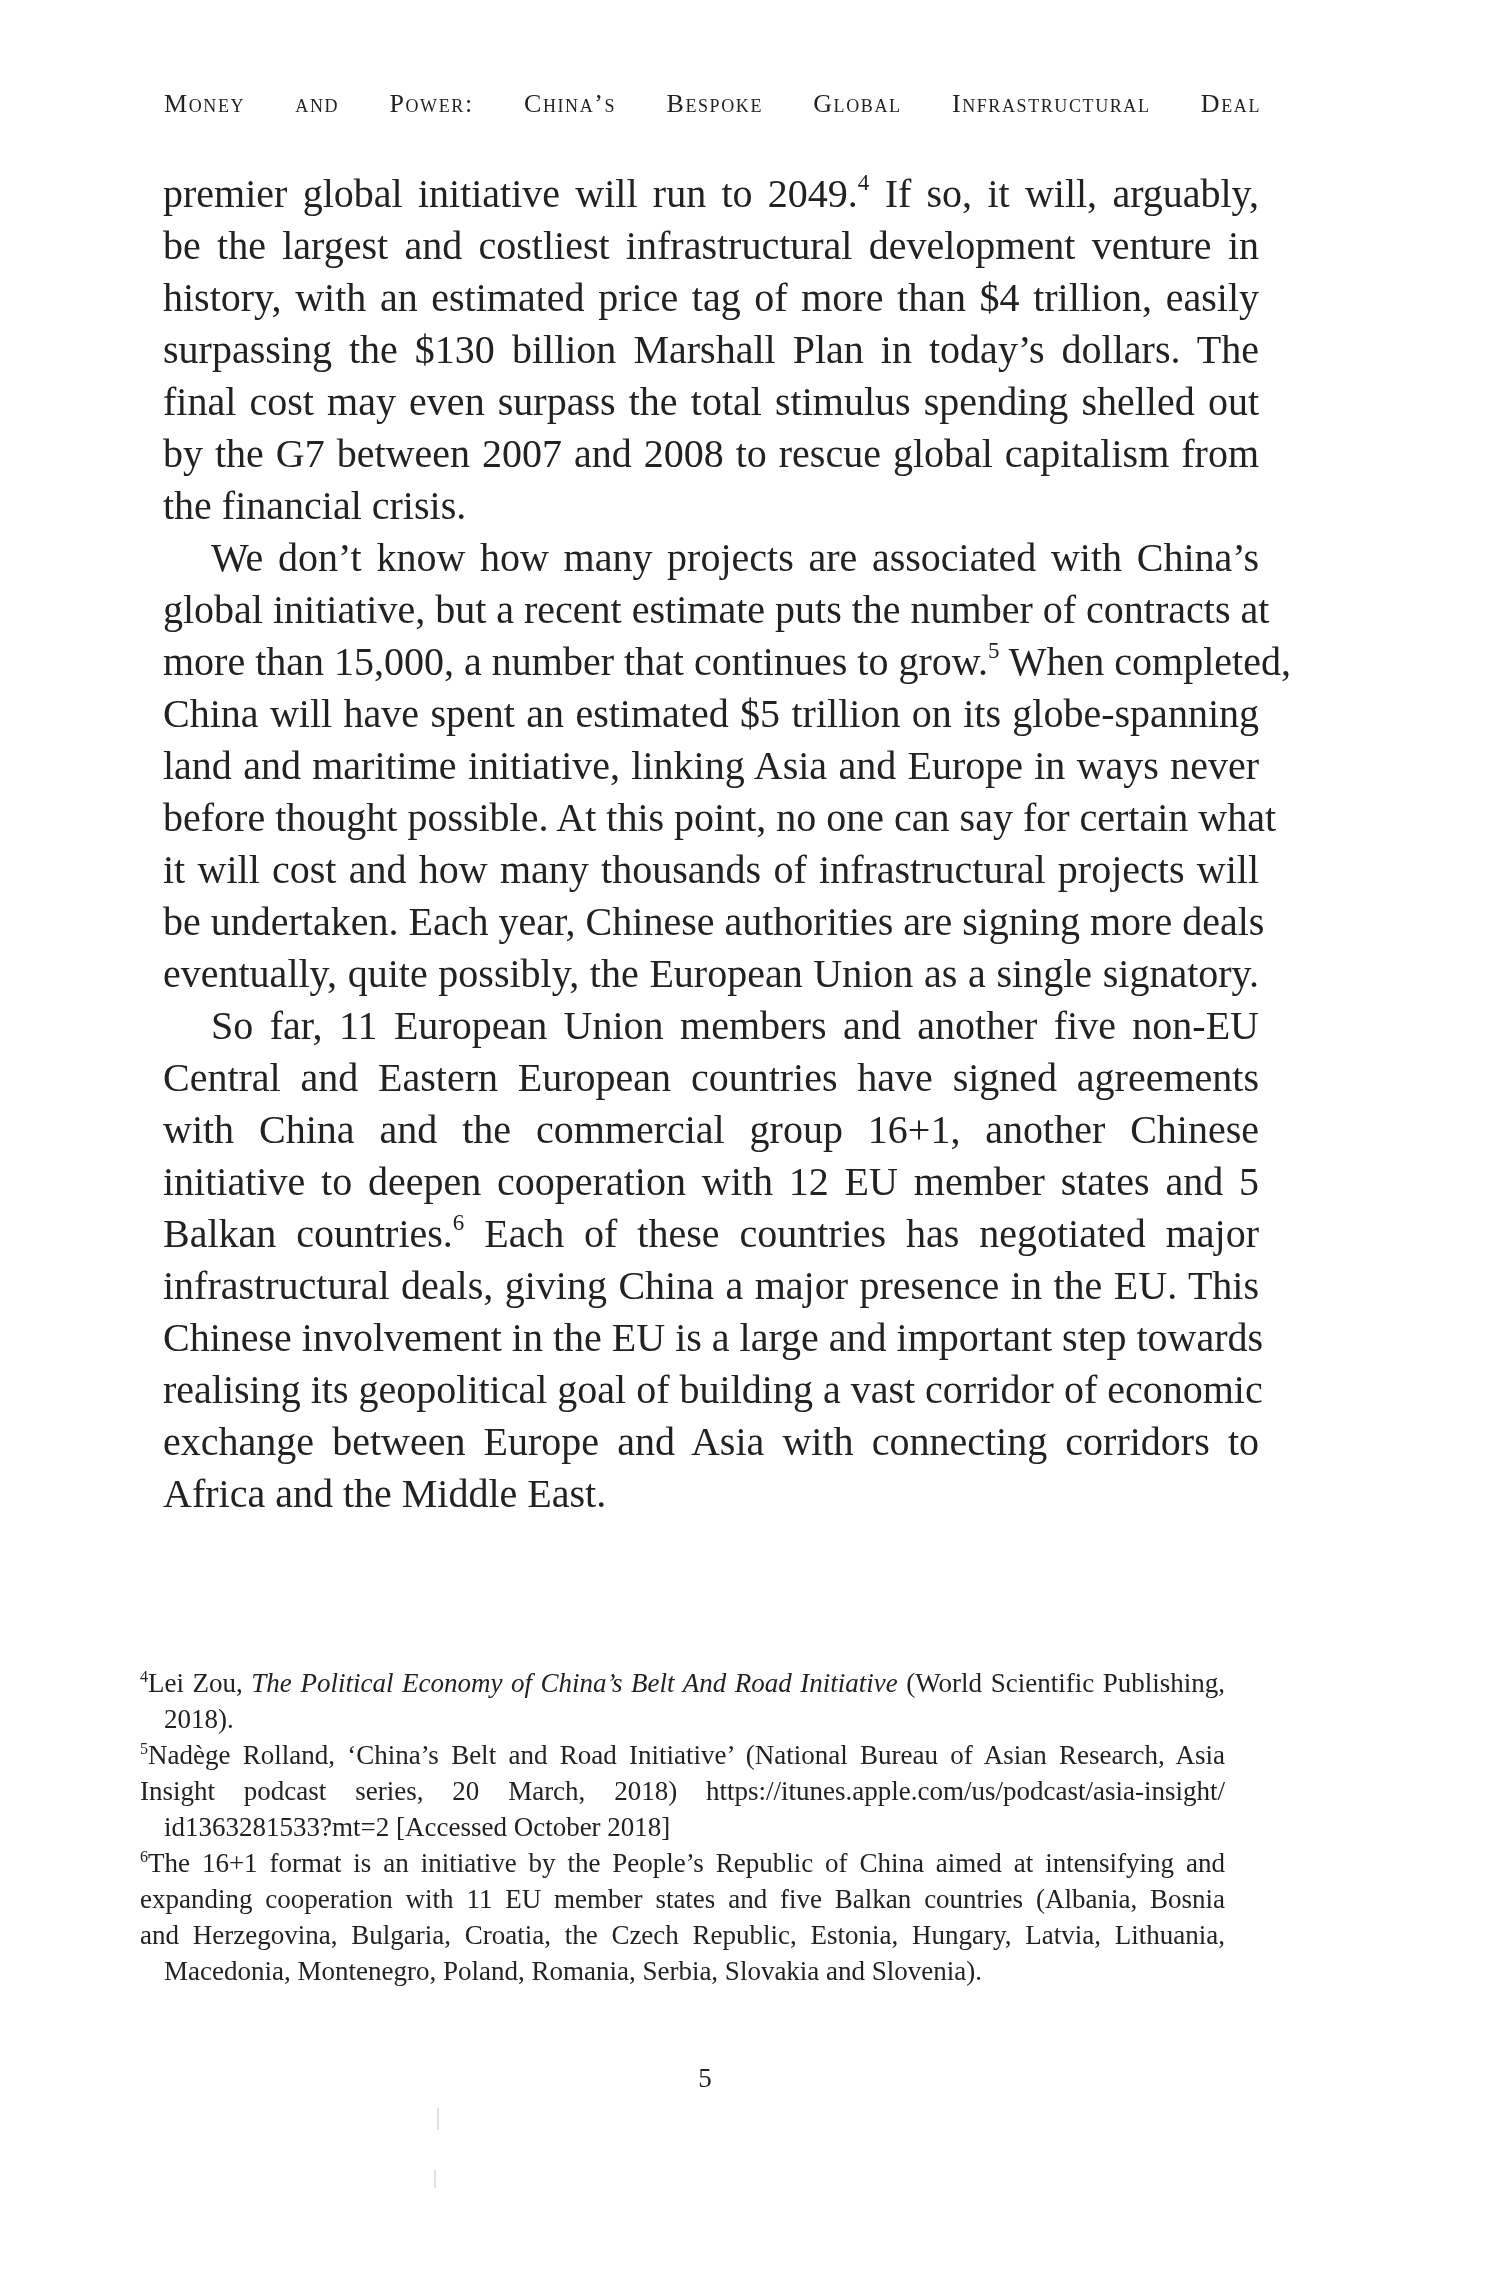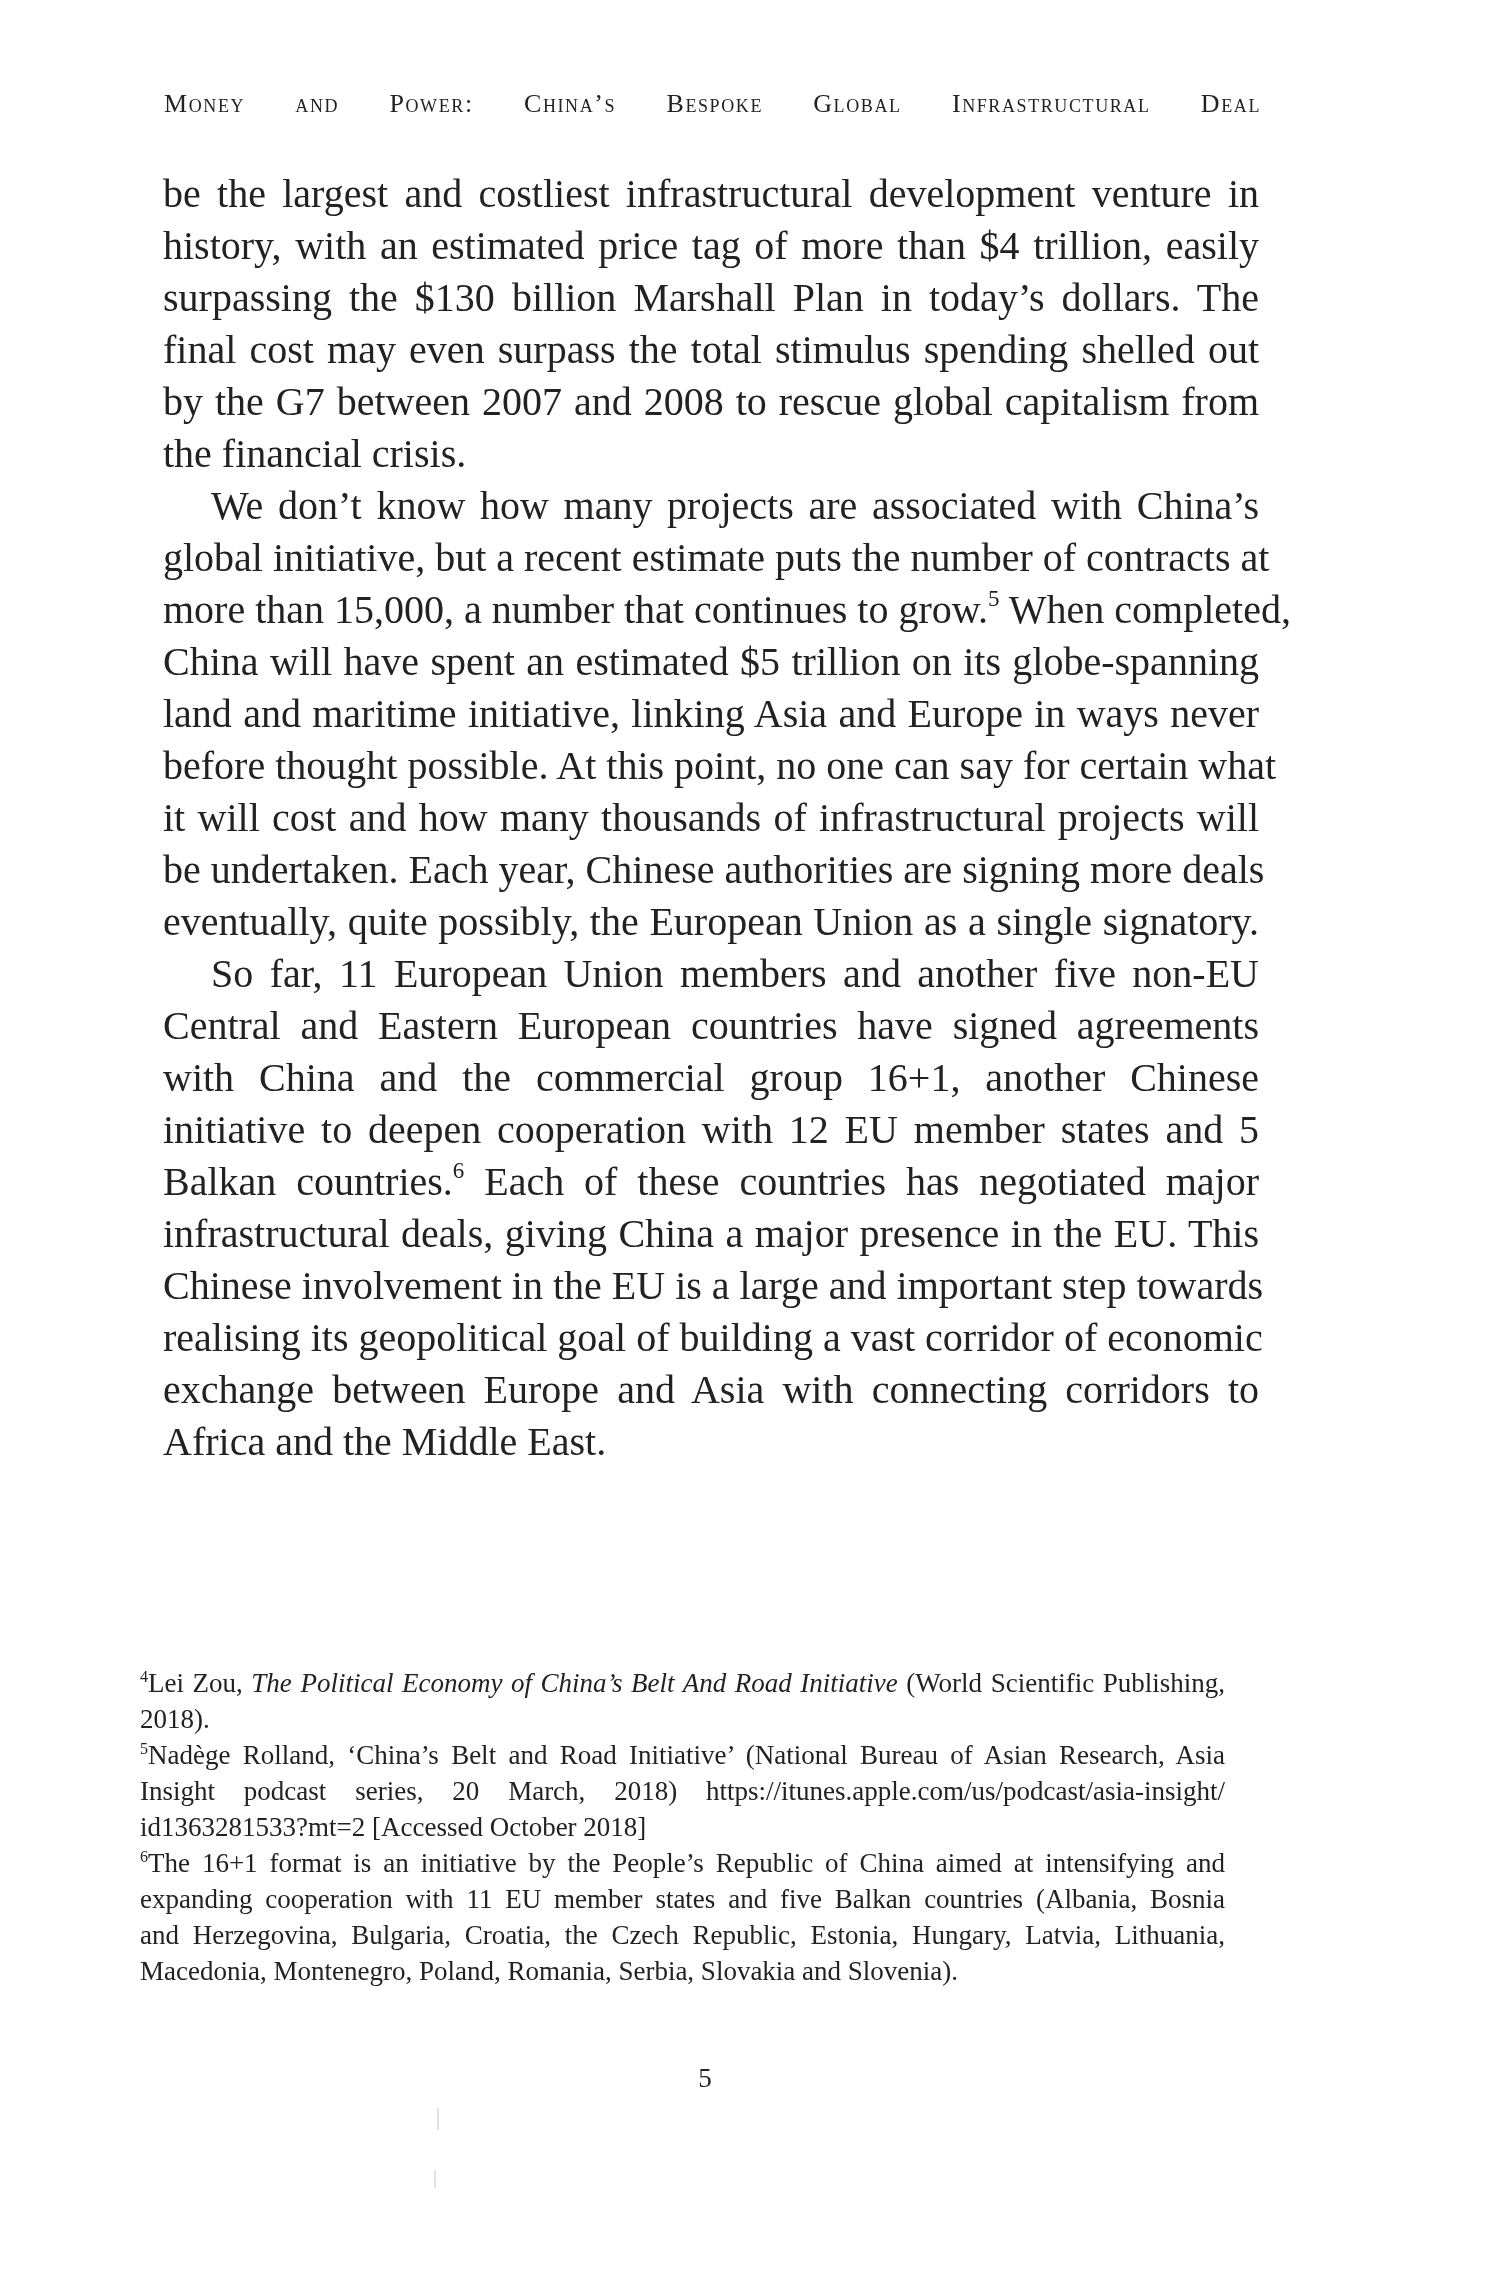--- a/index.html
+++ b/index.html
@@ -17,39 +17,40 @@
   }
   .line { display:block; height:52px; white-space:nowrap; text-align:justify; text-align-last:justify; }
   .line.last { text-align-last:left; }
   .line.indent { padding-left:48px; }
   sup.fnref { font-size:23px; line-height:0; position:relative; top:-3px; vertical-align:super; }
   .footnotes {
     position:absolute; left:140px; top:1665px; width:1085px;
     font-family:"Liberation Serif", serif; font-size:27px; line-height:36px; color:#222;
   }
   .fline { display:block; height:36px; white-space:nowrap; text-align:justify; text-align-last:justify; }
-  .fline.last { text-align-last:left; }
+  .fline.last { text-align-last:left;margin-left:24px; }
   sup.fnmark { font-size:16px; vertical-align:super; line-height:0; }
   .fn-italic { font-style:italic; }
   .page-number {
     position:absolute; left:690px; top:2062px; width:30px; text-align:center;
     font-family:"Liberation Serif", serif; font-size:27px; line-height:32px; color:#222;
   }
   .artifact { position:absolute; background:#c9c9c9; width:2px; opacity:.55; }
 </style>
 </head>
 <body>
 
 <div class="page">
 
   <div class="running-head">Money and Power: China’s Bespoke Global Infrastructural Deal</div>
 
   <div class="body-text">
 
     <div>
+      <span class="line"><span>premier global initiative will run to 2049.</span><sup class="fnref">4</sup><span> If so, it will, arguably,</span></span>
       <span class="line">be the largest and costliest infrastructural development venture in</span>
       <span class="line">history, with an estimated price tag of more than $4 trillion, easily</span>
       <span class="line">surpassing the $130 billion Marshall Plan in today’s dollars. The</span>
       <span class="line">final cost may even surpass the total stimulus spending shelled out</span>
       <span class="line">by the G7 between 2007 and 2008 to rescue global capitalism from</span>
       <span class="line last">the financial crisis.</span>
     </div>
 
     <div>
       <span class="line indent">We don’t know how many projects are associated with China’s</span>

